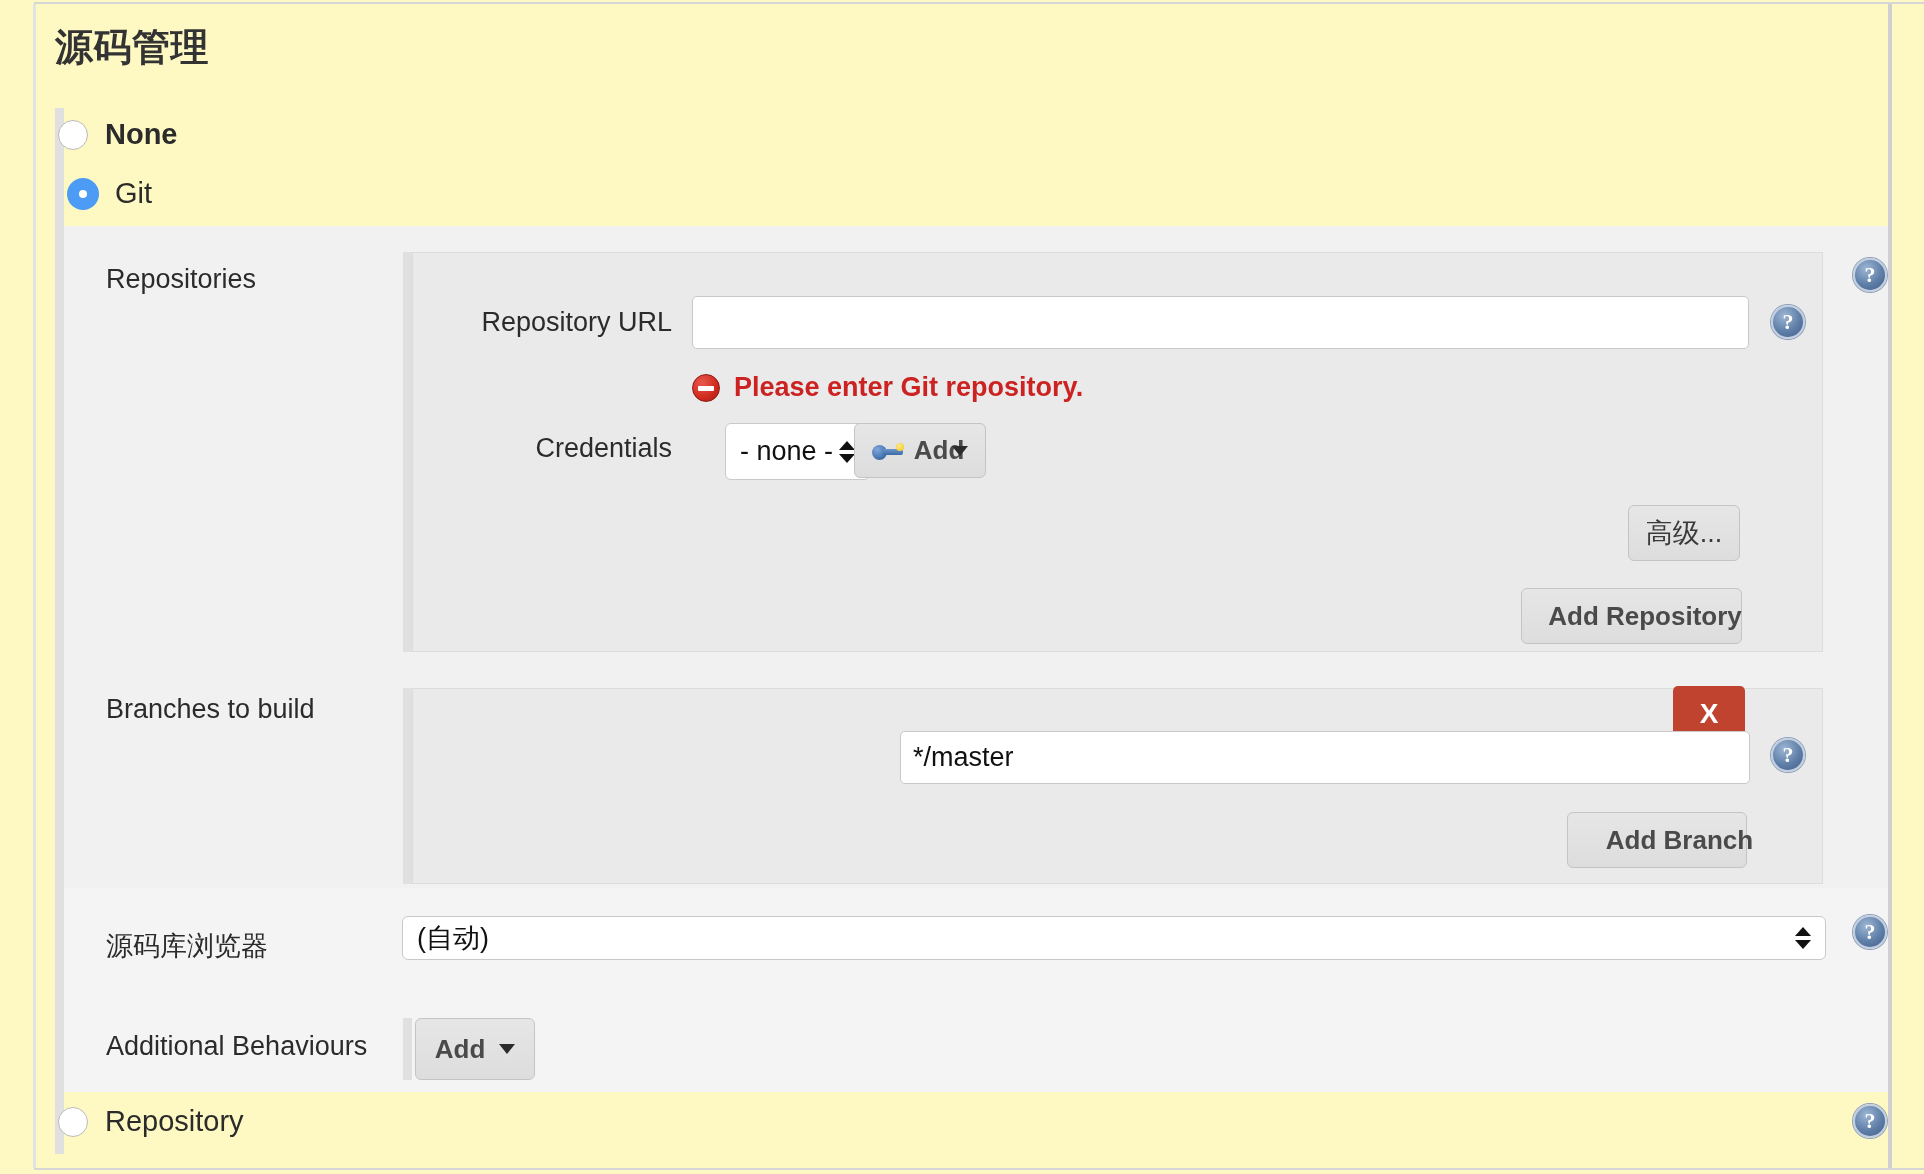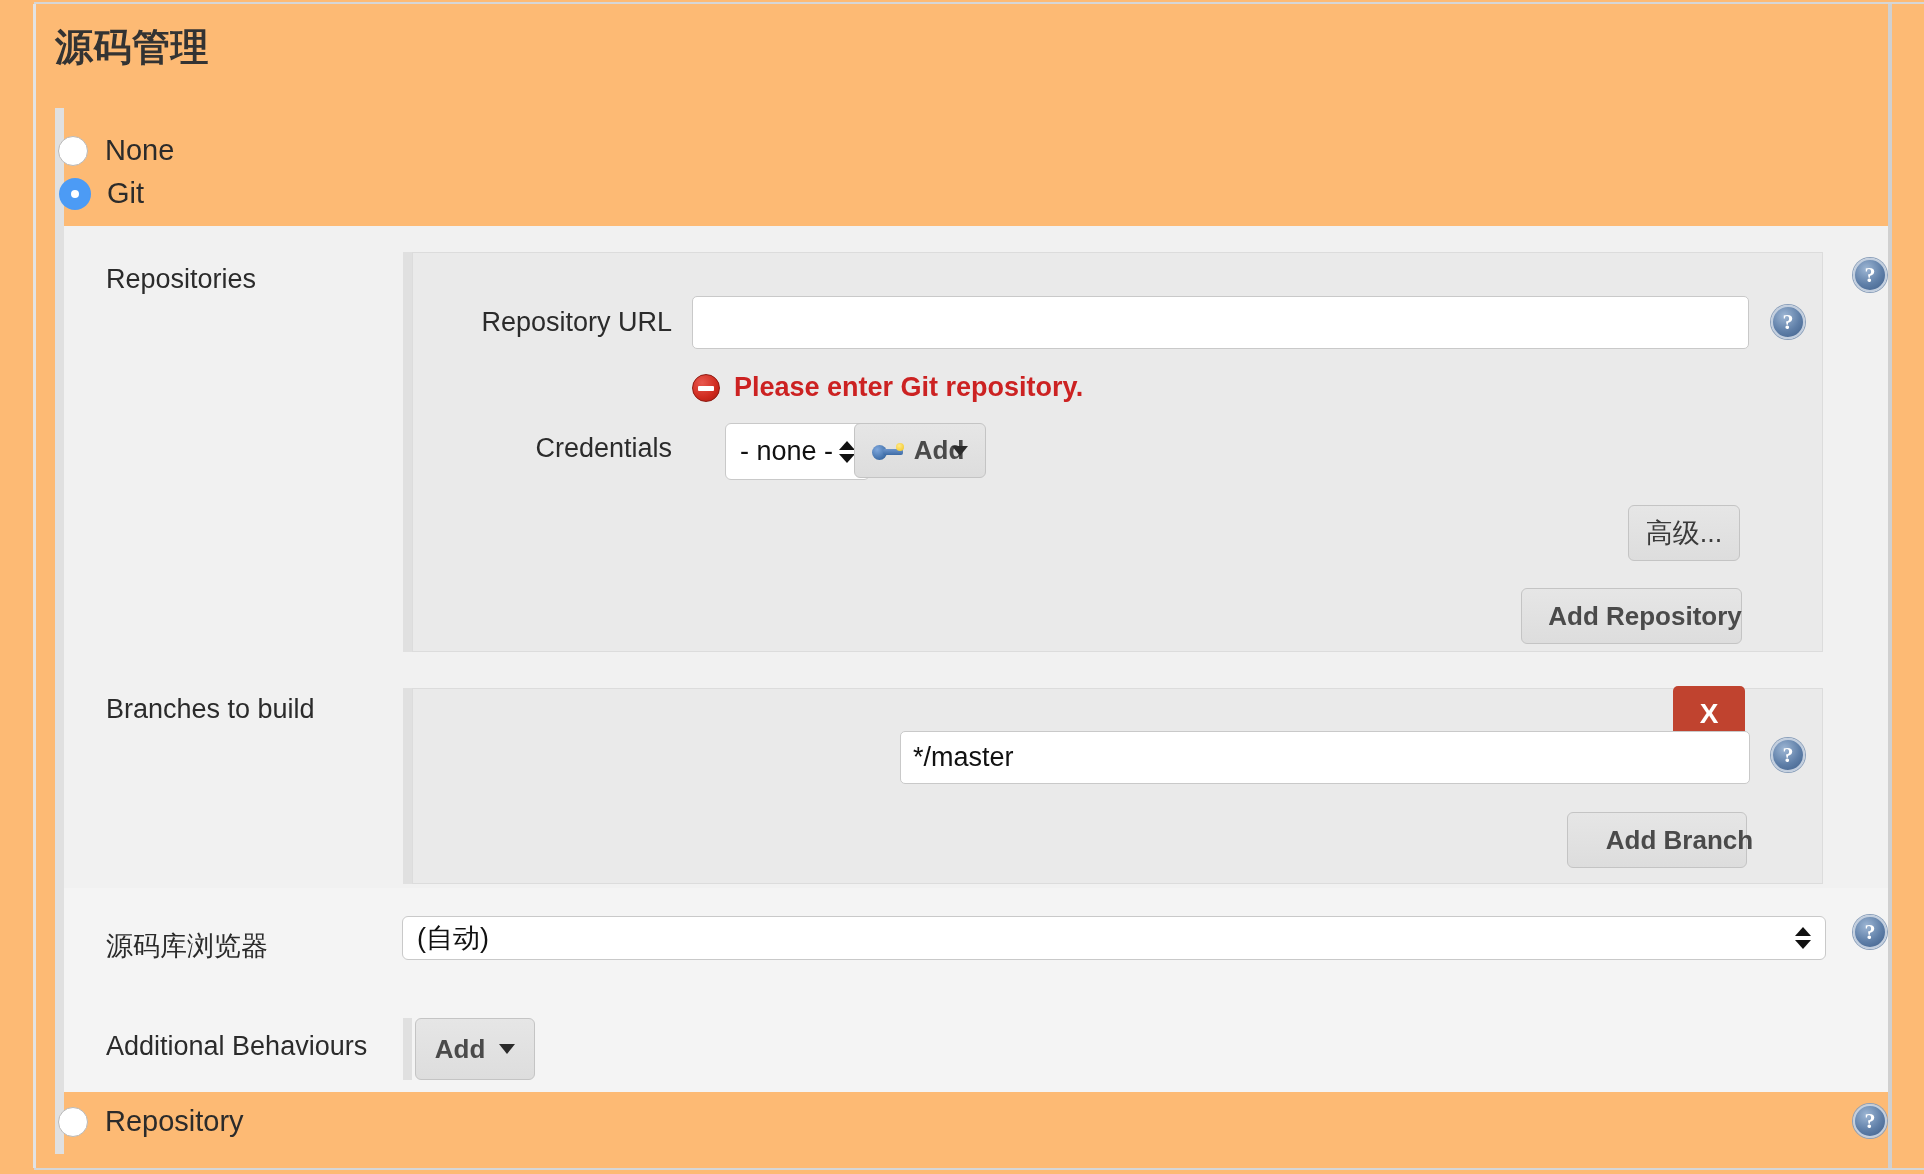--- a/index.html
+++ b/index.html
@@ -5,21 +5,21 @@
   * { box-sizing: border-box; }
   html, body {
     margin: 0; padding: 0;
     background: #ffffff;
     font-family: "Liberation Sans", "DejaVu Sans", sans-serif;
   }
   #page {
     position: relative;
     width: 1924px;
     height: 1174px;
-    background: #fdba74;
+    background: #fef9c3;
     overflow: hidden;
   }
 
   
   .top-rule {
     position: absolute; left: 34px; top: 2px;
     width: 1890px; height: 2px; background: #d6d6d6;
   }
   .bottom-rule {
     position: absolute; left: 34px; top: 1168px;
@@ -244,27 +244,27 @@
 <div id="page">
 
   <div class="top-rule"></div>
   <div class="left-rail"></div>
   <div class="right-rail"></div>
   <div class="bottom-rule"></div>
 
   <div class="page-title">源码管理</div>
 
   <div class="accent" style="left:55px; top:108px; height:58px;"></div>
-  <div class="radio-row" style="left:58px; top:134px;">
+  <div class="radio-row" style="left:58px; top:118px;font-weight:bold;">
     <span class="radio"></span>
     <span class="radio-label">None</span>
   </div>
 
   <div class="accent" style="left:55px; top:166px; height:60px;"></div>
-  <div class="radio-row" style="left:60px; top:177px;justify-content:center;">
+  <div class="radio-row" style="left:68px; top:177px;justify-content:center;">
     <span class="radio checked"></span>
     <span class="radio-label">Git</span>
   </div>
 
   <div class="band" style="left:55px; top:226px; width:1833px; height:430px;"></div>
   <div class="accent" style="left:55px; top:226px; height:430px;"></div>
   <div class="row-label" style="left:106px; top:264px;">Repositories</div>
   <div class="accent" style="left:403px; top:252px; height:400px;"></div>
   <div class="panel" style="left:412px; top:252px; width:1411px; height:400px;"></div>
   <div class="help-icon" style="left:1853px; top:258px;">?</div>

